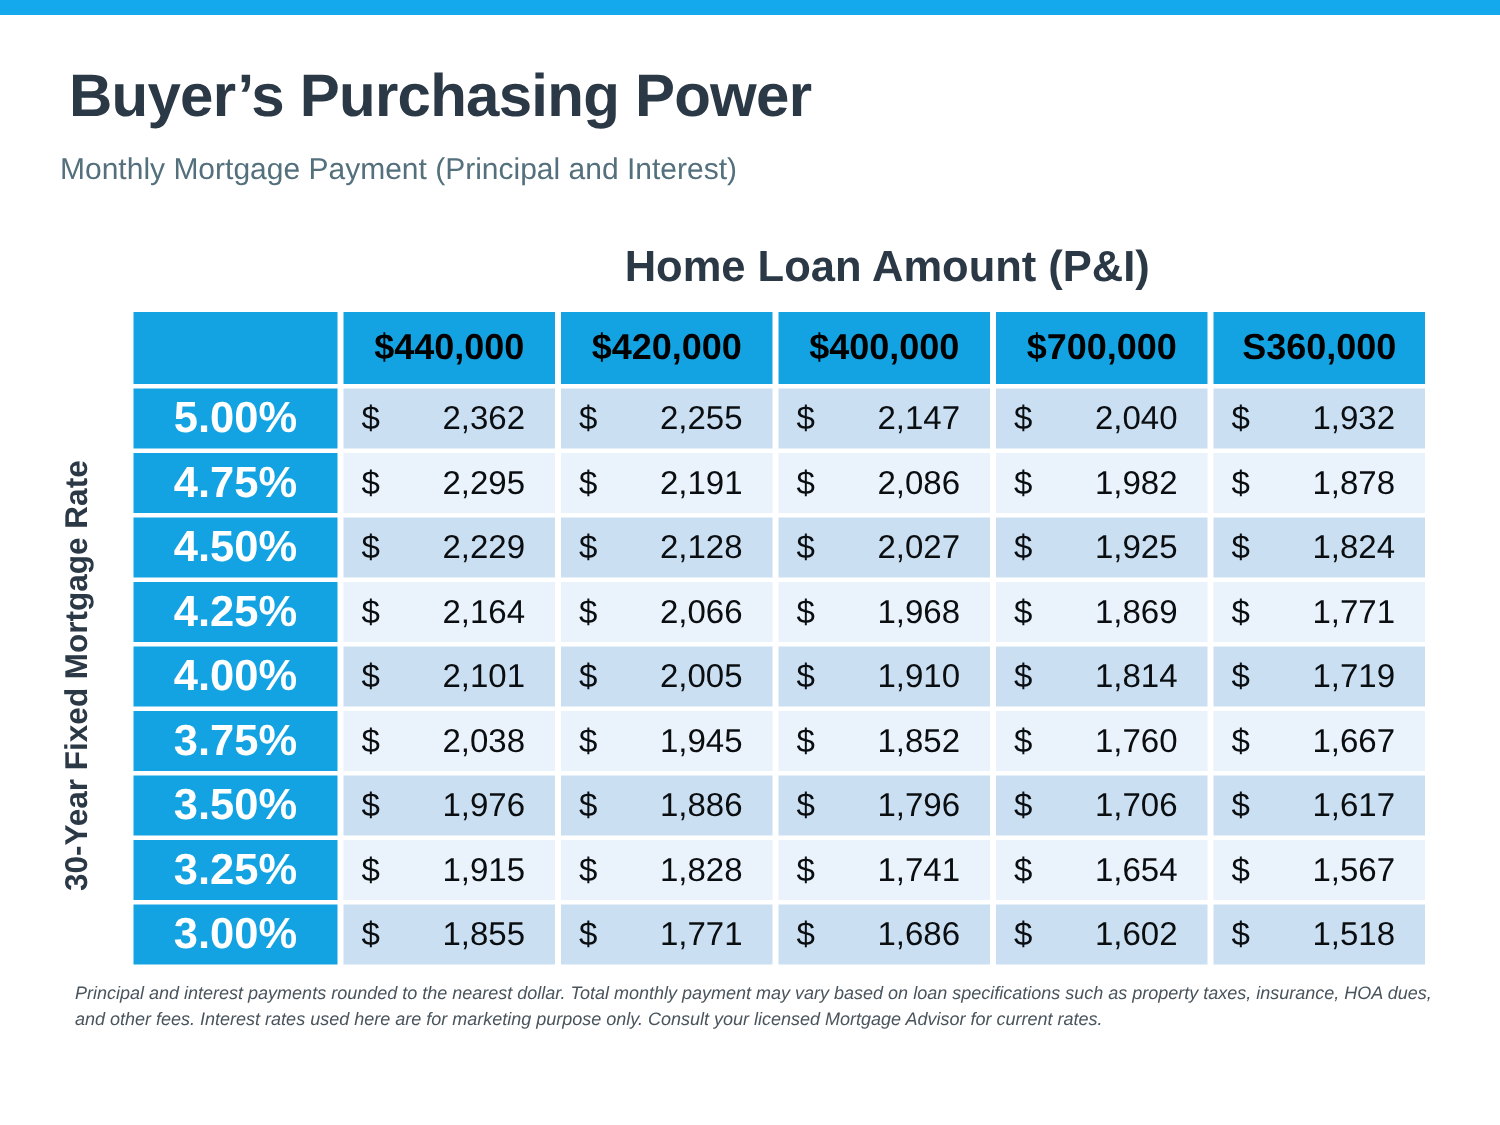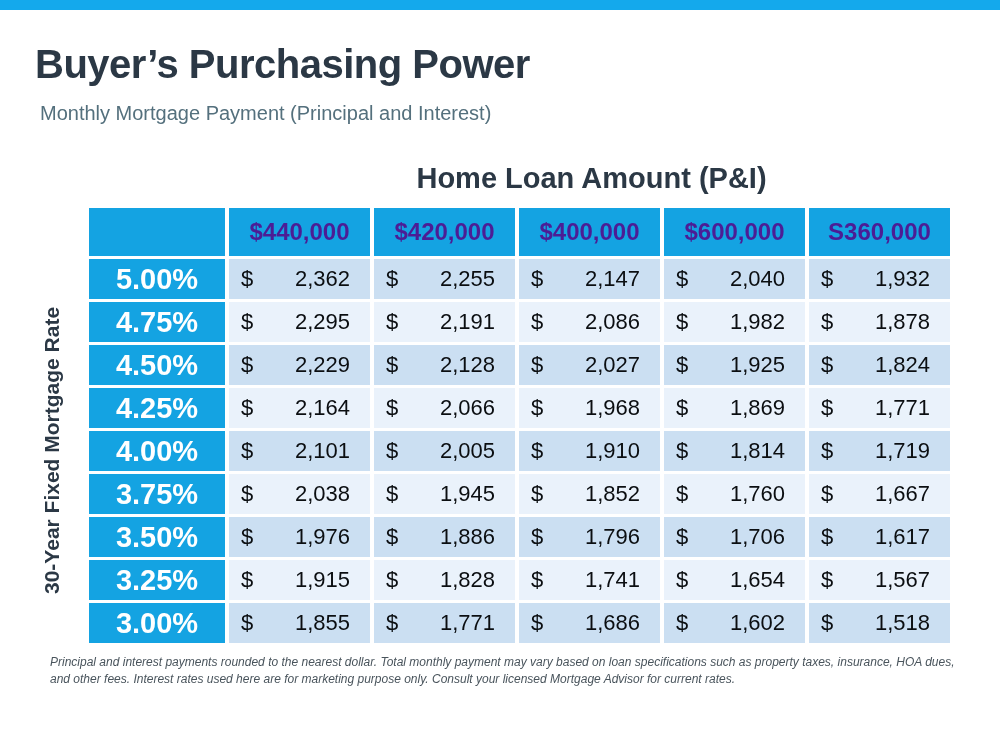--- a/index.html
+++ b/index.html
@@ -16,21 +16,21 @@
   html,body{background:#fff;}
   body{
     font-family:"Liberation Sans", sans-serif;
     width:1000px;height:750px;position:relative;overflow:hidden;
   }
   .topbar{
     position:absolute;left:0;top:0;width:1000px;height:10px;
     background:var(--accent-bar);
   }
   .title{
-    position:absolute;left:35px;top:42px;
+    position:absolute;left:46px;top:42px;
     font-size:40px;font-weight:700;color:var(--title-text);
     letter-spacing:-0.5px;
   }
   .subtitle{
     position:absolute;left:40px;top:102px;
     font-size:20px;font-weight:400;color:var(--subtitle-text);
   }
   .group-header{
     position:absolute;left:225px;top:162px;width:733px;
     text-align:center;font-size:29px;font-weight:700;color:var(--title-text);
@@ -42,21 +42,21 @@
     font-size:21px;font-weight:700;color:var(--title-text);
     white-space:nowrap;
   }
   table.payments{
     position:absolute;left:85px;top:205px;
     border-collapse:separate;border-spacing:4px 3px;
     table-layout:fixed;
   }
   table.payments th,table.payments td{padding:0;}
   thead th{
-    background:var(--table-blue);color:#4c1d95;
+    background:var(--table-blue);color:#000000;
     width:141px;height:48px;font-size:24px;font-weight:700;
     text-align:center;vertical-align:middle;
   }
   thead th.corner{width:136px;}
   tbody th{
     background:var(--table-blue);color:#fff;
     height:40px;font-size:29px;font-weight:700;
     text-align:center;vertical-align:middle;
   }
   tbody tr.dark td{background:var(--row-dark);}
@@ -85,21 +85,21 @@
 
 <div class="y-label">30-Year Fixed Mortgage Rate</div>
 
 <table class="payments">
   <thead>
     <tr>
       <th class="corner"></th>
       <th>$440,000</th>
       <th>$420,000</th>
       <th>$400,000</th>
-      <th>$600,000</th>
+      <th>$700,000</th>
       <th>S360,000</th>
     </tr>
   </thead>
   <tbody>
       <tr class="dark">
         <th>5.00%</th>
         <td>
           <div class="cellwrap">
             <span>$</span>
             <span>2,362</span>

